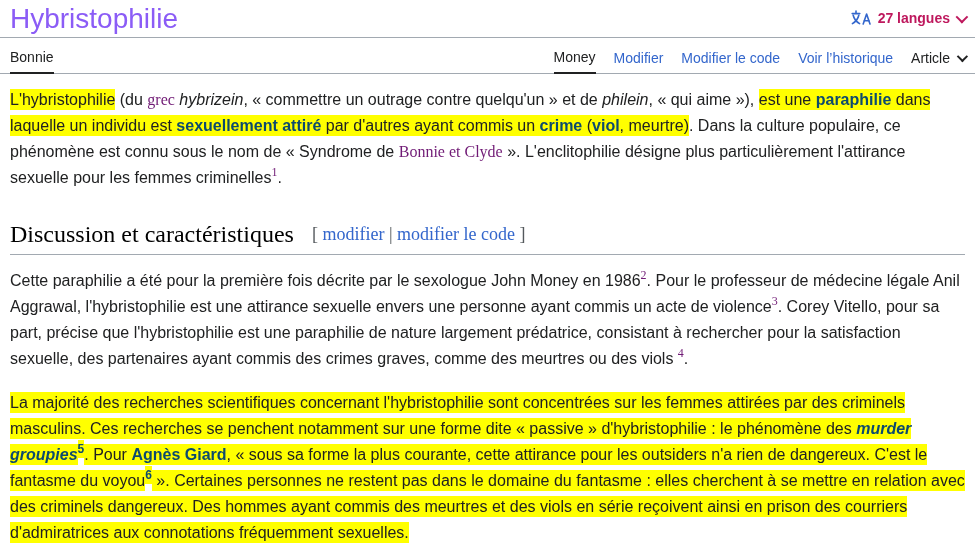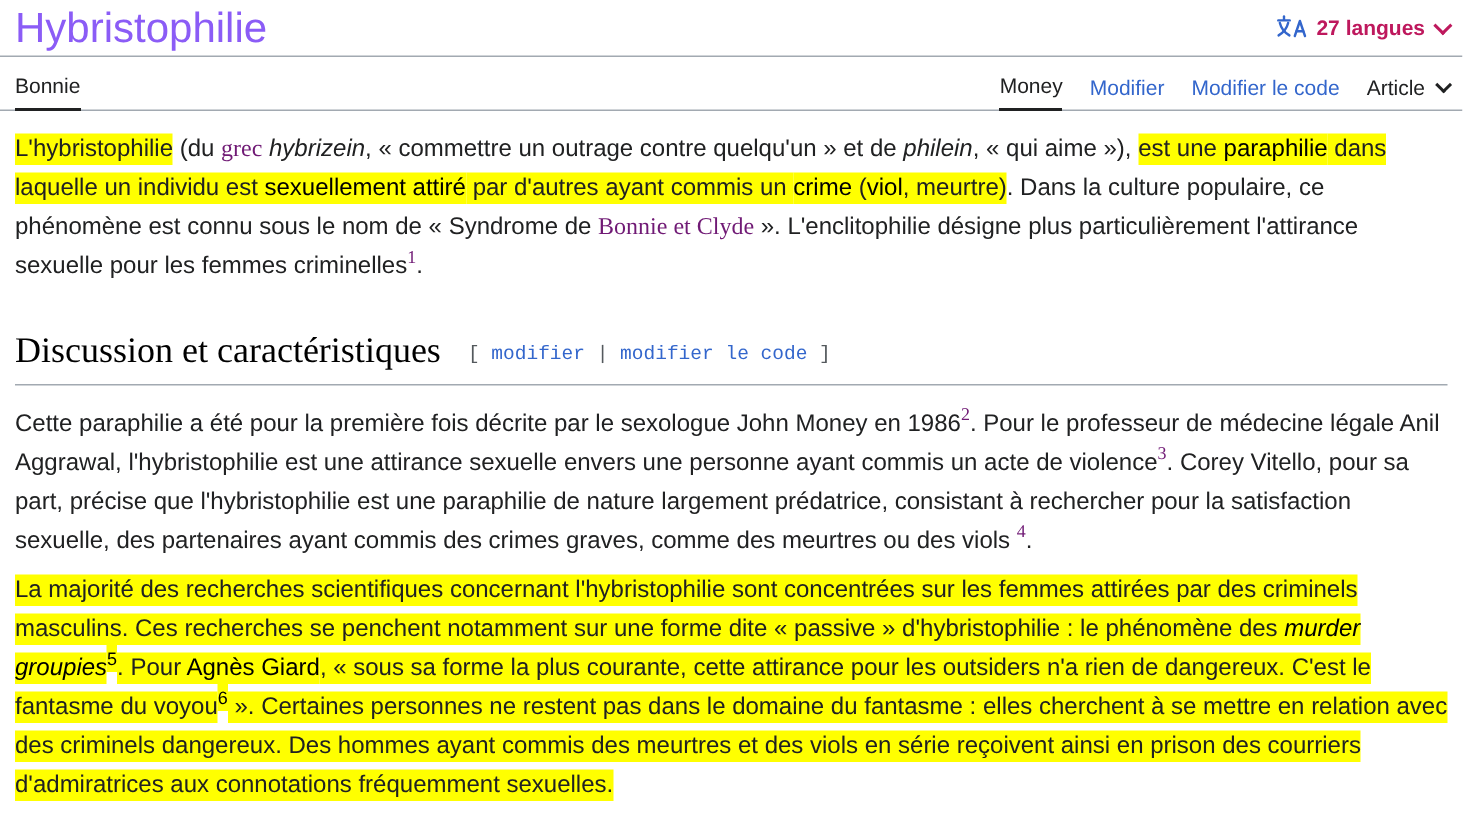--- a/index.html
+++ b/index.html
@@ -81,47 +81,47 @@
   .tab.plain { color: #202122; }
   .tab .chev { margin-left: 7px; width: 6px; height: 6px; }
 
   
   .content {
     padding: 0 10px;
     font-size: 16px;
     line-height: 26px;
   }
   .content p { margin: 13px 0 0 0; }
-  .content p.last { margin-top: 7px; }
+  .content p.last { margin-top: 18px; }
 
   h2.section-heading {
     font-family: "Liberation Serif", "DejaVu Serif", serif;
     font-weight: 400;
     font-size: 24px;
     line-height: 28px;
     color: #000;
     margin: 29px 0 0 0;
     padding-bottom: 6px;
     border-bottom: 1px solid #a2a9b1;
   }
   .editsection {
-    font-family: Liberation Mono, monospace;
-    font-size: 13px;
+    font-family: Liberation Serif, serif;
+    font-size: 18px;
     color: #54595d;
     margin-left: 12px;
     vertical-align: 2px;
   }
   .editsection .elink { color: #3366cc; cursor: pointer; }
 
   
   .hl { background-color: #ffff00; padding: 2px 0; }
   .b  { font-weight: normal; margin-top: 28px; }
   .i  { font-style: italic; }
   .link  { color: #701a75; cursor: pointer; font-family: Liberation Serif, serif; }
-  .glink { color: #000000; cursor: pointer; }
+  .glink { color: #0c4a6e; cursor: pointer; font-weight: bold; }
   sup {
     font-size: 12px;
     line-height: 0;
     position: relative;
     top: -1px;
     vertical-align: super;
   }
 </style>
 </head>
 <body>
@@ -145,20 +145,21 @@
   </div>
 
   <nav class="tabbar">
     <div class="tabs-left">
       <a class="tab active">Bonnie</a>
     </div>
     <div class="tabs-right">
       <a class="tab active">Money</a>
       <a class="tab">Modifier</a>
       <a class="tab">Modifier le code</a>
+      <a class="tab">Voir l’historique</a>
       <a class="tab plain">
         <span>Article</span>
         <span class="chev"></span>
       </a>
     </div>
   </nav>
 
   <main class="content">
 
     <p><span class="b hl">L'hybristophilie</span><span> (du </span><span class="link">grec</span><span> </span><span class="i">hybrizein</span><span>, « commettre un outrage contre quelqu'un » et de </span><span class="i">philein</span><span>, « qui aime »), </span><span class="hl">est une </span><span class="hl glink">paraphilie</span><span class="hl"> dans laquelle un individu est </span><span class="hl glink">sexuellement attiré</span><span class="hl"> par d'autres ayant commis un </span><span class="hl glink">crime</span><span class="hl"> (</span><span class="hl glink">viol</span><span class="hl">, meurtre)</span><span>. Dans la culture populaire, ce phénomène est connu sous le nom de « Syndrome de </span><span class="link">Bonnie et Clyde</span><span> ». L'</span><span class="b">enclitophilie</span><span> désigne plus particulièrement l'attirance sexuelle pour les femmes criminelles</span><sup class="link">1</sup><span>.</span></p>

